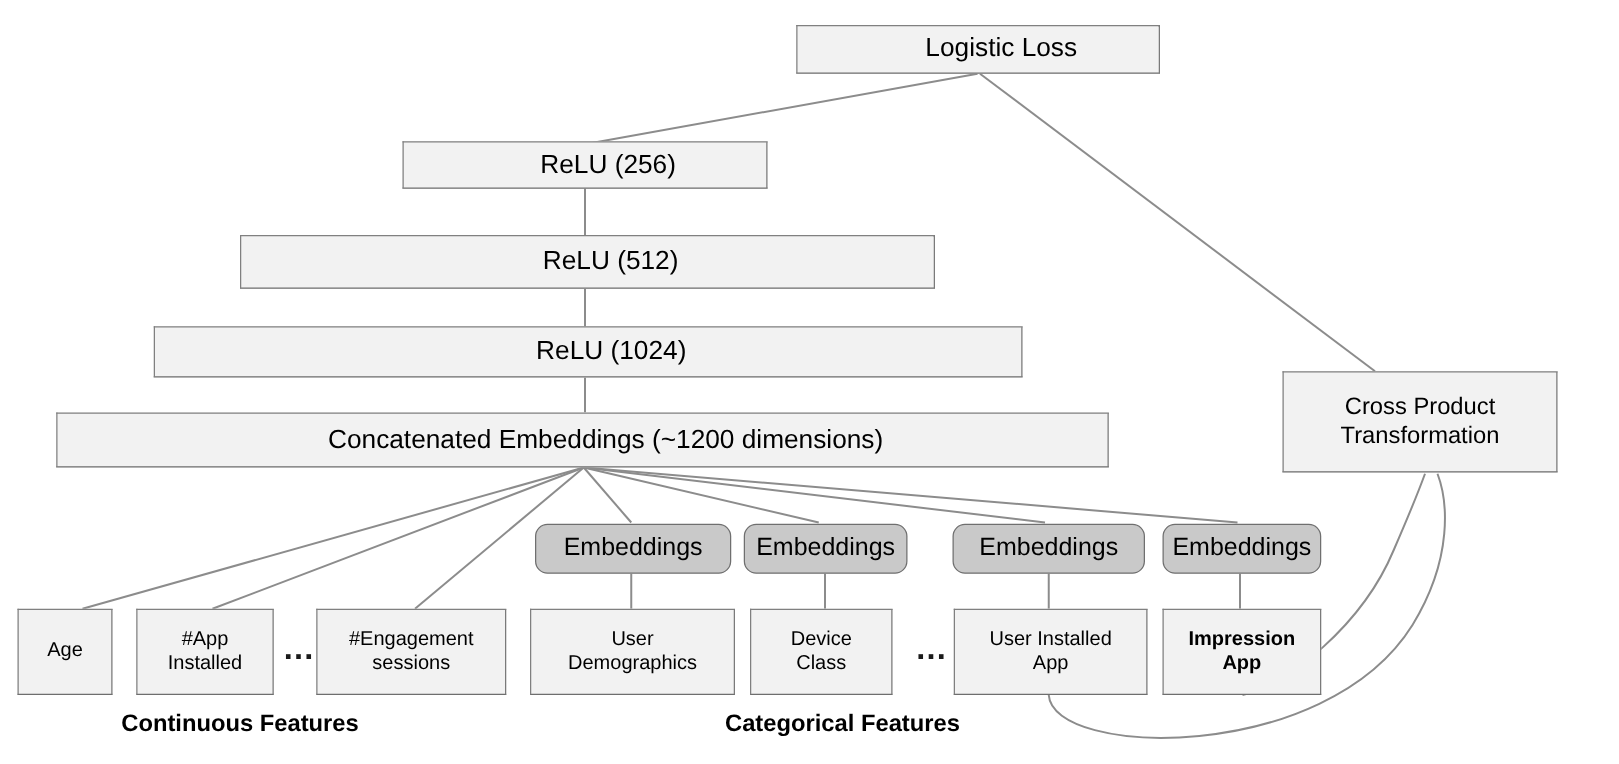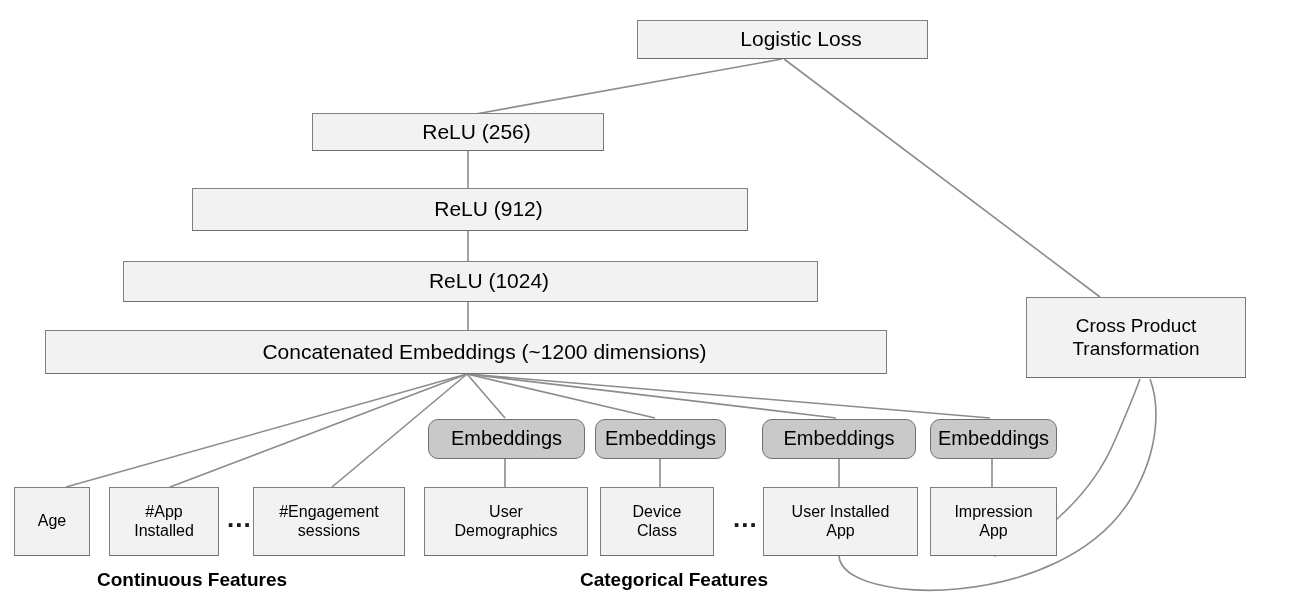--- a/index.html
+++ b/index.html
@@ -109,26 +109,26 @@
 
       <path d="M 839 556 C 842 606, 1060 612, 1130 500 C 1163 446, 1158 400, 1150 379"></path>
       <path d="M 994 556 C 1030 548, 1090 500, 1115 440 C 1128 410, 1136 390, 1140 379"></path>
     </g>
   </svg>
 
   <div class="node light fs-lg" style="left:637px; top:20px; width:291px; height:39px;">
     <span class="txt">Logistic Loss</span>
   </div>
 
-  <div class="node light fs-lg" style="left:312px; top:113px; width:292px; height:38px;">
+  <div class="node light fs-lg" style="left:322px; top:113px; width:292px; height:38px;">
     <span class="txt">ReLU (256)</span>
   </div>
 
   <div class="node light fs-lg" style="left:192px; top:188px; width:556px; height:43px;">
-    <span class="txt">ReLU (912)</span>
+    <span class="txt">ReLU (512)</span>
   </div>
 
   <div class="node light fs-lg" style="left:123px; top:261px; width:695px; height:41px;">
     <span class="txt">ReLU (1024)</span>
   </div>
 
   <div class="node light fs-lg" style="left:45px; top:330px; width:842px; height:44px;">
     <span class="txt">Concatenated Embeddings (~1200 dimensions)</span>
   </div>
 
@@ -169,21 +169,21 @@
   </div>
   <div class="node light fs-sm" style="left:600px; top:487px; width:114px; height:69px;">
     <span class="txt">Device
 Class</span>
   </div>
   <div class="ellipsis" style="left:733px; top:505px;">...</div>
   <div class="node light fs-sm" style="left:763px; top:487px; width:155px; height:69px;">
     <span class="txt">User Installed
 App</span>
   </div>
-  <div class="node light fs-sm" style="left:930px; top:487px; width:127px; height:69px;">
+  <div class="node light fs-sm" style="left:930px; top:487px; width:127px; height:69px;font-weight:bold;">
     <span class="txt">Impression
 App</span>
   </div>
 
   <div class="grouplabel" style="left:97px; top:569px;">Continuous Features</div>
   <div class="grouplabel" style="left:580px; top:569px;">Categorical Features</div>
 
 </div>
 
 </body></html>

